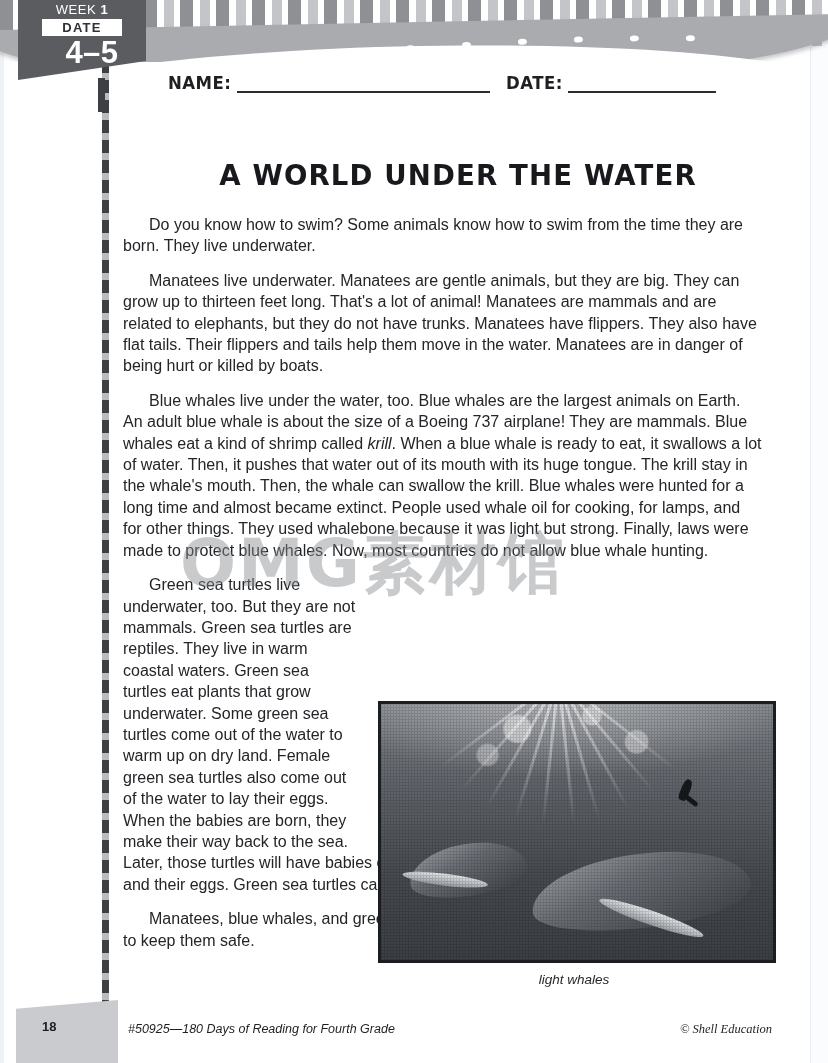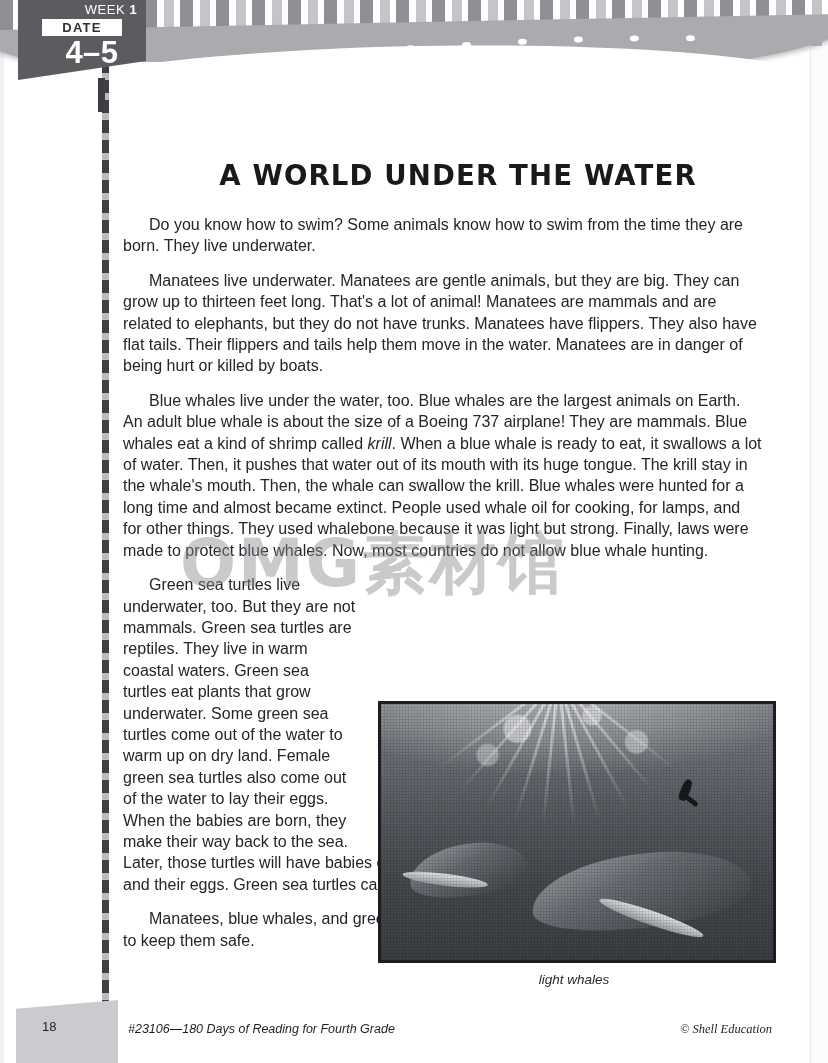--- a/index.html
+++ b/index.html
@@ -28,21 +28,21 @@
   .banner-mask{position:absolute;left:-20px;top:46px;width:880px;height:60px;
     background:#ffffff;border-radius:52% 52% 0 0/100% 100% 0 0;
     transform:rotate(-1.1deg);}
   .dots{position:absolute;left:350px;top:34px;width:420px;height:20px;transform:rotate(-1.2deg);}
   .dot{position:absolute;width:9px;height:6px;background:#ffffff;border-radius:50%;}
 
   
   .badge{position:absolute;left:18px;top:-6px;width:128px;height:86px;background:#5a5c60;
          clip-path:polygon(0 0,100% 0,100% 78%,0 100%);z-index:6;}
   .badge-week{position:absolute;left:0;top:8px;width:128px;text-align:center;
-    color:#ffffff;font-size:13px;letter-spacing:.6px;font-weight:500;padding-left:29px;}
+    color:#ffffff;font-size:13px;letter-spacing:.6px;font-weight:500;}
   .badge-week b{font-weight:700;}
   .badge-days{position:absolute;left:24px;top:25px;width:80px;height:17px;background:#ffffff;
     color:#2f3134;font-size:13px;font-weight:700;letter-spacing:1.3px;text-align:center;line-height:17px;}
   .badge-num{position:absolute;left:0;top:42px;width:148px;text-align:center;color:#ffffff;
     font-size:31px;font-weight:700;letter-spacing:.5px;line-height:34px;}
   .badge-stem{position:absolute;left:98px;top:78px;width:7px;height:34px;background:#3d3f43;z-index:5;}
 
   
   .vrule{position:absolute;left:102px;top:0;width:7px;height:1035px;
     background:repeating-linear-gradient(180deg,
@@ -104,21 +104,21 @@
 
   
   .watermark{position:absolute;left:180px;top:512px;width:530px;height:110px;
     color:rgba(135,138,143,.45);font-size:66px;font-weight:700;letter-spacing:2px;
     line-height:104px;white-space:nowrap;pointer-events:none;z-index:4;
     font-family:"DejaVu Sans",sans-serif;}
 
   
   .footer-block{position:absolute;left:16px;top:1000px;width:102px;height:63px;
     background:#c9cbce;clip-path:polygon(0 14%,100% 0,100% 100%,0 100%);}
-  .footer-pageno{position:absolute;left:42px;top:1019px;font-size:13px;font-weight:400;color:#1d1f22;}
+  .footer-pageno{position:absolute;left:42px;top:1019px;font-size:13px;font-weight:700;color:#1d1f22;}
   .footer-left{position:absolute;left:128px;top:1022px;font-size:12.5px;font-style:italic;color:#1d1f22;}
   .footer-right{position:absolute;right:56px;top:1022px;font-size:12.5px;font-style:italic;color:#1d1f22;font-family:Liberation Serif, serif;}
 </style>
 </head>
 <body>
 
 <div class="page">
 
   <div class="page-edge-left"></div>
   <div class="page-edge-right"></div>
@@ -144,20 +144,23 @@
     <div class="badge-week">
       <span>WEEK</span>
       <b>1</b>
     </div>
     <div class="badge-days">DATE</div>
     <div class="badge-num">4–5</div>
   </div>
 
   <div class="vrule"></div>
 
+  <div class="namedate">
+    <span class="nd-label">NAME:</span><span class="nd-line" style="width:253px"></span><span style="display:inline-block;width:16px"></span><span class="nd-label">DATE:</span><span class="nd-line" style="width:148px"></span>
+  </div>
 
   <div class="title">A WORLD UNDER THE WATER</div>
 
   <div class="body">
     <p>Do you know how to swim?  Some animals know how to swim from the time they are born.  They live underwater.</p>
     <p>Manatees live underwater.  Manatees are gentle animals, but they are big.  They can grow up to thirteen feet long.  That's a lot of animal!  Manatees are mammals and are related to elephants, but they do not have trunks.  Manatees have flippers.  They also have flat tails.  Their flippers and tails help them move in the water.  Manatees are in danger of being hurt or killed by boats.</p>
     <p><span>Blue whales live under the water, too.  Blue whales are the largest animals on Earth.  An adult blue whale is about the size of a Boeing 737 airplane!  They are mammals.  Blue whales eat a kind of shrimp called </span><em>krill</em><span>.  When a blue whale is ready to eat, it swallows a lot of water.  Then, it pushes that water out of its mouth with its huge tongue.  The krill stay in the whale's mouth.  Then, the whale can swallow the krill.  Blue whales were hunted for a long time and almost became extinct.  People used whale oil for cooking, for lamps, and for other things.  They used whalebone because it was light but strong.  Finally, laws were made to protect blue whales.  Now, most countries do not allow blue whale hunting.</span></p>
 
     <div class="wrapblock">
       <div class="photo-float"></div>
@@ -188,16 +191,16 @@
       <div class="fin fin-b"></div>
     </div>
     <div class="grain"></div>
   </div>
   <div class="caption">light whales</div>
 
   <div class="watermark">OMG素材馆</div>
 
   <div class="footer-block"></div>
   <div class="footer-pageno">18</div>
-  <div class="footer-left">#23106—180 Days of Reading for Fourth Grade</div>
+  <div class="footer-left">#50925—180 Days of Reading for Fourth Grade</div>
   <div class="footer-right">© Shell Education</div>
 
 </div>
 
 </body></html>

